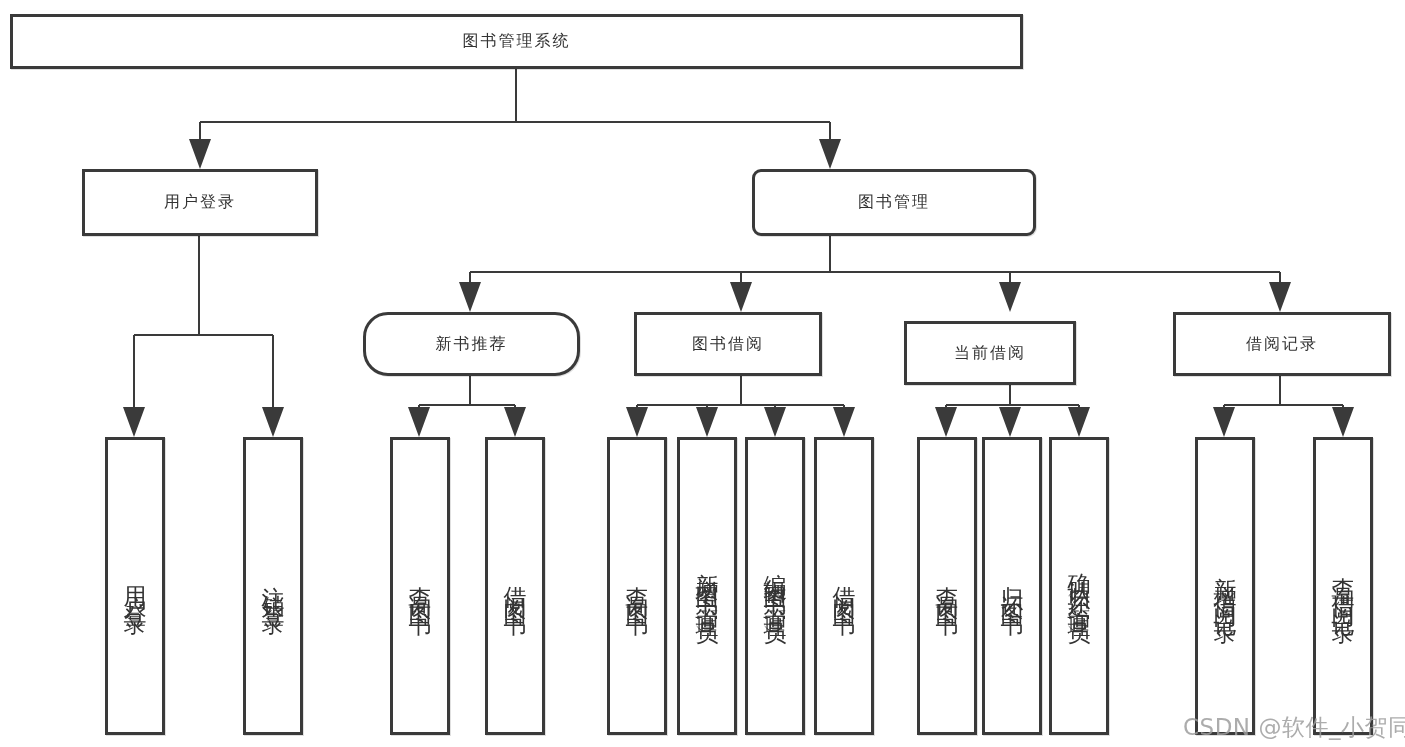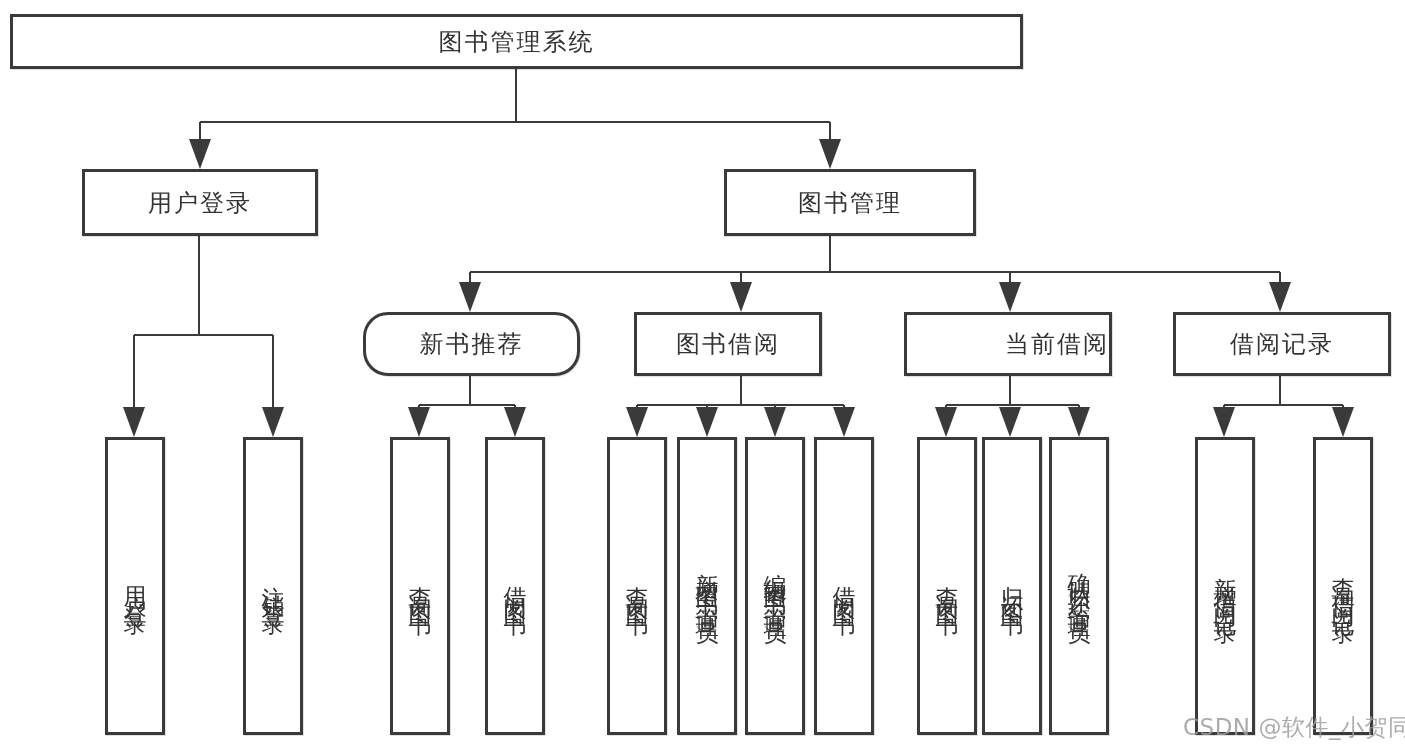--- a/index.html
+++ b/index.html
@@ -22,21 +22,21 @@
     position: absolute;
     box-sizing: border-box;
     border: 3px solid #3a3a3a;
     background: #ffffff;
     display: flex;
     align-items: center;
     justify-content: center;
     box-shadow: 1px 1px 0 rgba(0,0,0,0.12);
   }
   .hbox {
-    font-size: 24px;
+    font-size: 16px;
     letter-spacing: 2px;
     white-space: nowrap;
   }
   .vbox {
     writing-mode: vertical-rl;
     text-orientation: mixed;
     font-size: 23px;
     letter-spacing: 9px;
     line-height: 1;
   }
@@ -89,31 +89,31 @@
       M1332 407 L1354 407 L1343 437 Z"></path>
   </svg>
 
   <div class="box hbox" style="left:10px; top:14px; width:1013px; height:55px;">
     <span>图书管理系统</span>
   </div>
 
   <div class="box hbox" style="left:82px; top:169px; width:236px; height:67px;">
     <span>用户登录</span>
   </div>
-  <div class="box hbox" style="left:724px; top:169px; width:252px; height:67px;">
+  <div class="box hbox" style="left:752px; top:169px; width:284px; height:67px;border-radius:9px;">
     <span>图书管理</span>
   </div>
 
   <div class="box hbox" style="left:363px; top:312px; width:217px; height:64px;border-radius:25px;">
     <span>新书推荐</span>
   </div>
   <div class="box hbox" style="left:634px; top:312px; width:188px; height:64px;">
     <span>图书借阅</span>
   </div>
-  <div class="box hbox" style="left:904px; top:312px; width:208px; height:64px;justify-content:flex-end;">
+  <div class="box hbox" style="left:904px; top:321px; width:172px; height:64px;">
     <span>当前借阅</span>
   </div>
   <div class="box hbox" style="left:1173px; top:312px; width:218px; height:64px;">
     <span>借阅记录</span>
   </div>
 
   <div class="box vbox" style="left:105px; top:437px; width:60px; height:298px;">
     <span>用户登录</span>
   </div>
   <div class="box vbox" style="left:243px; top:437px; width:60px; height:298px;">

